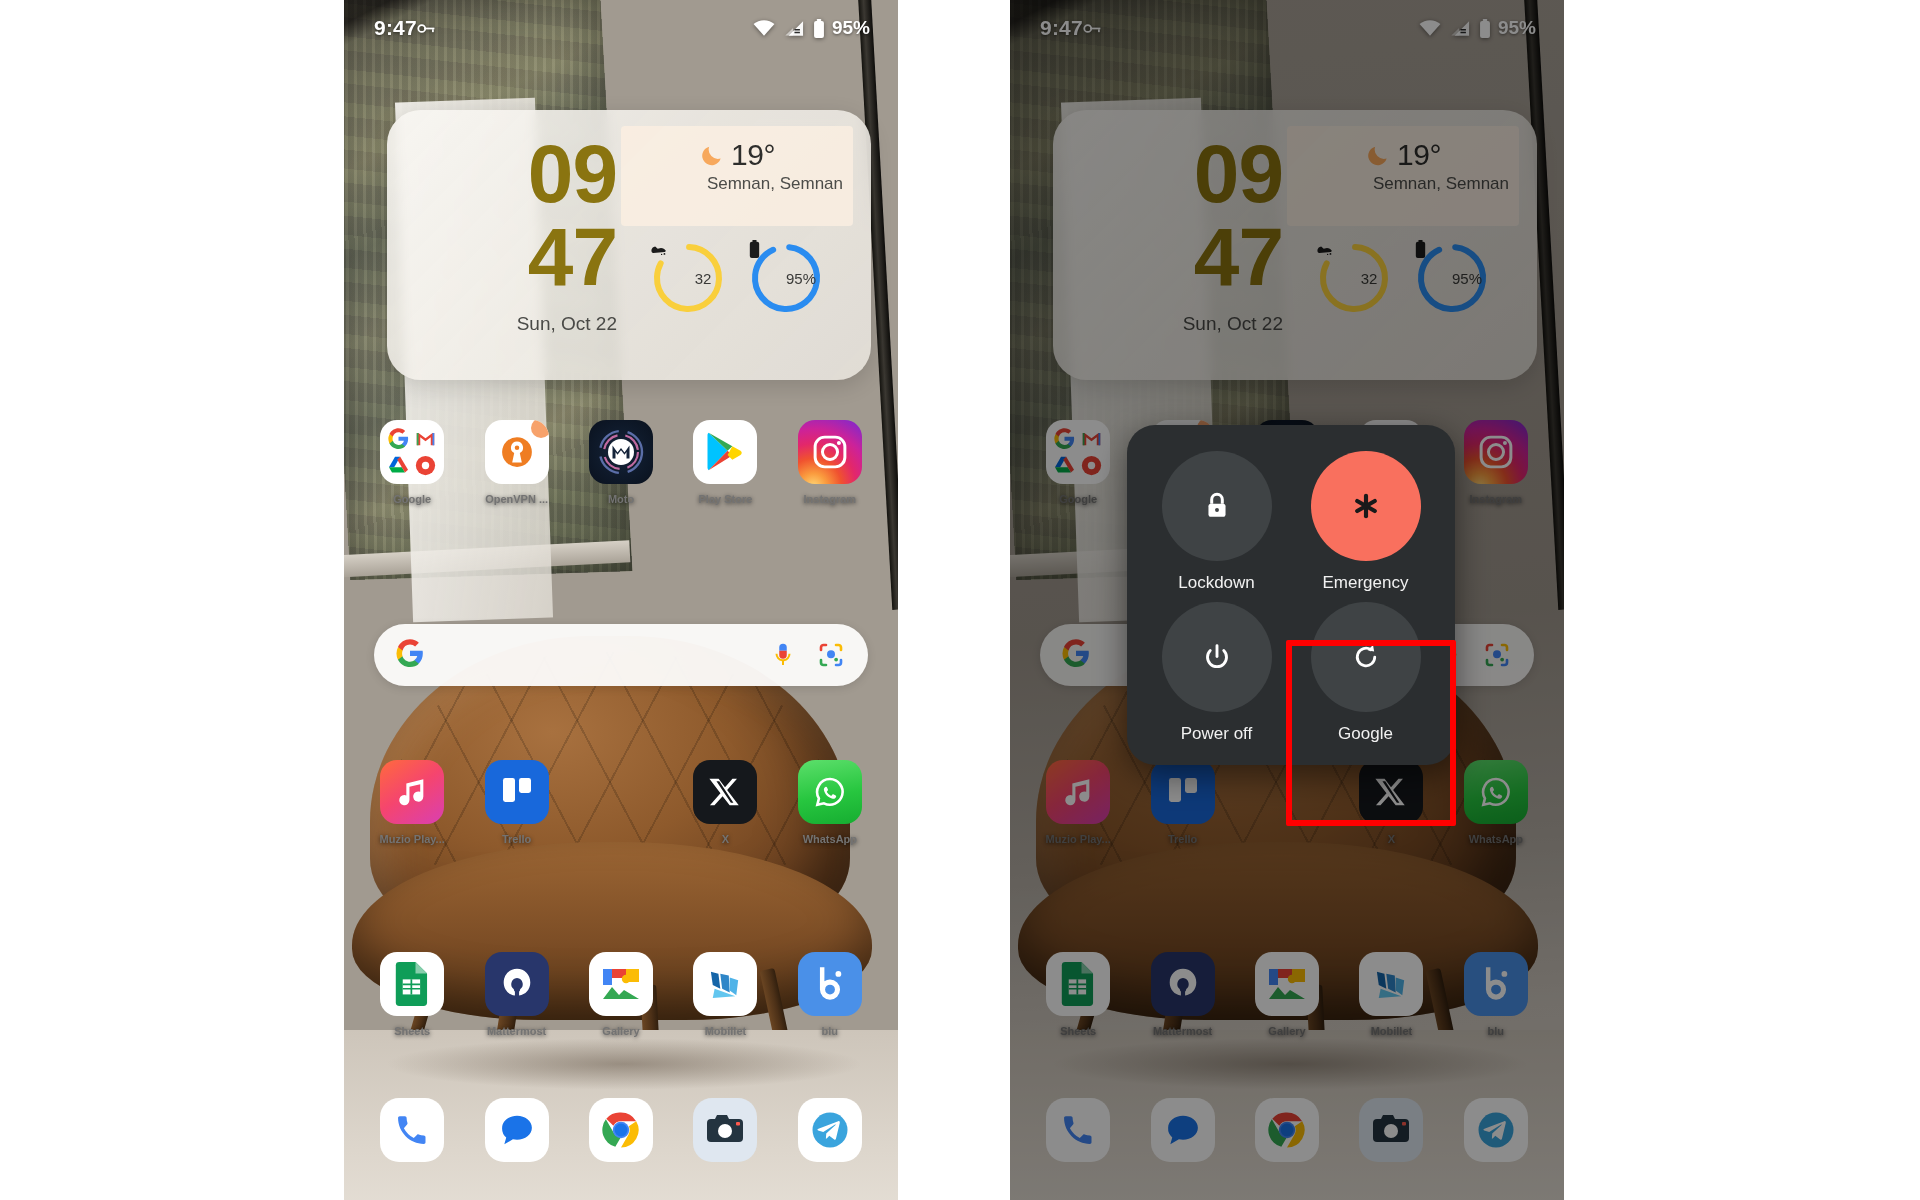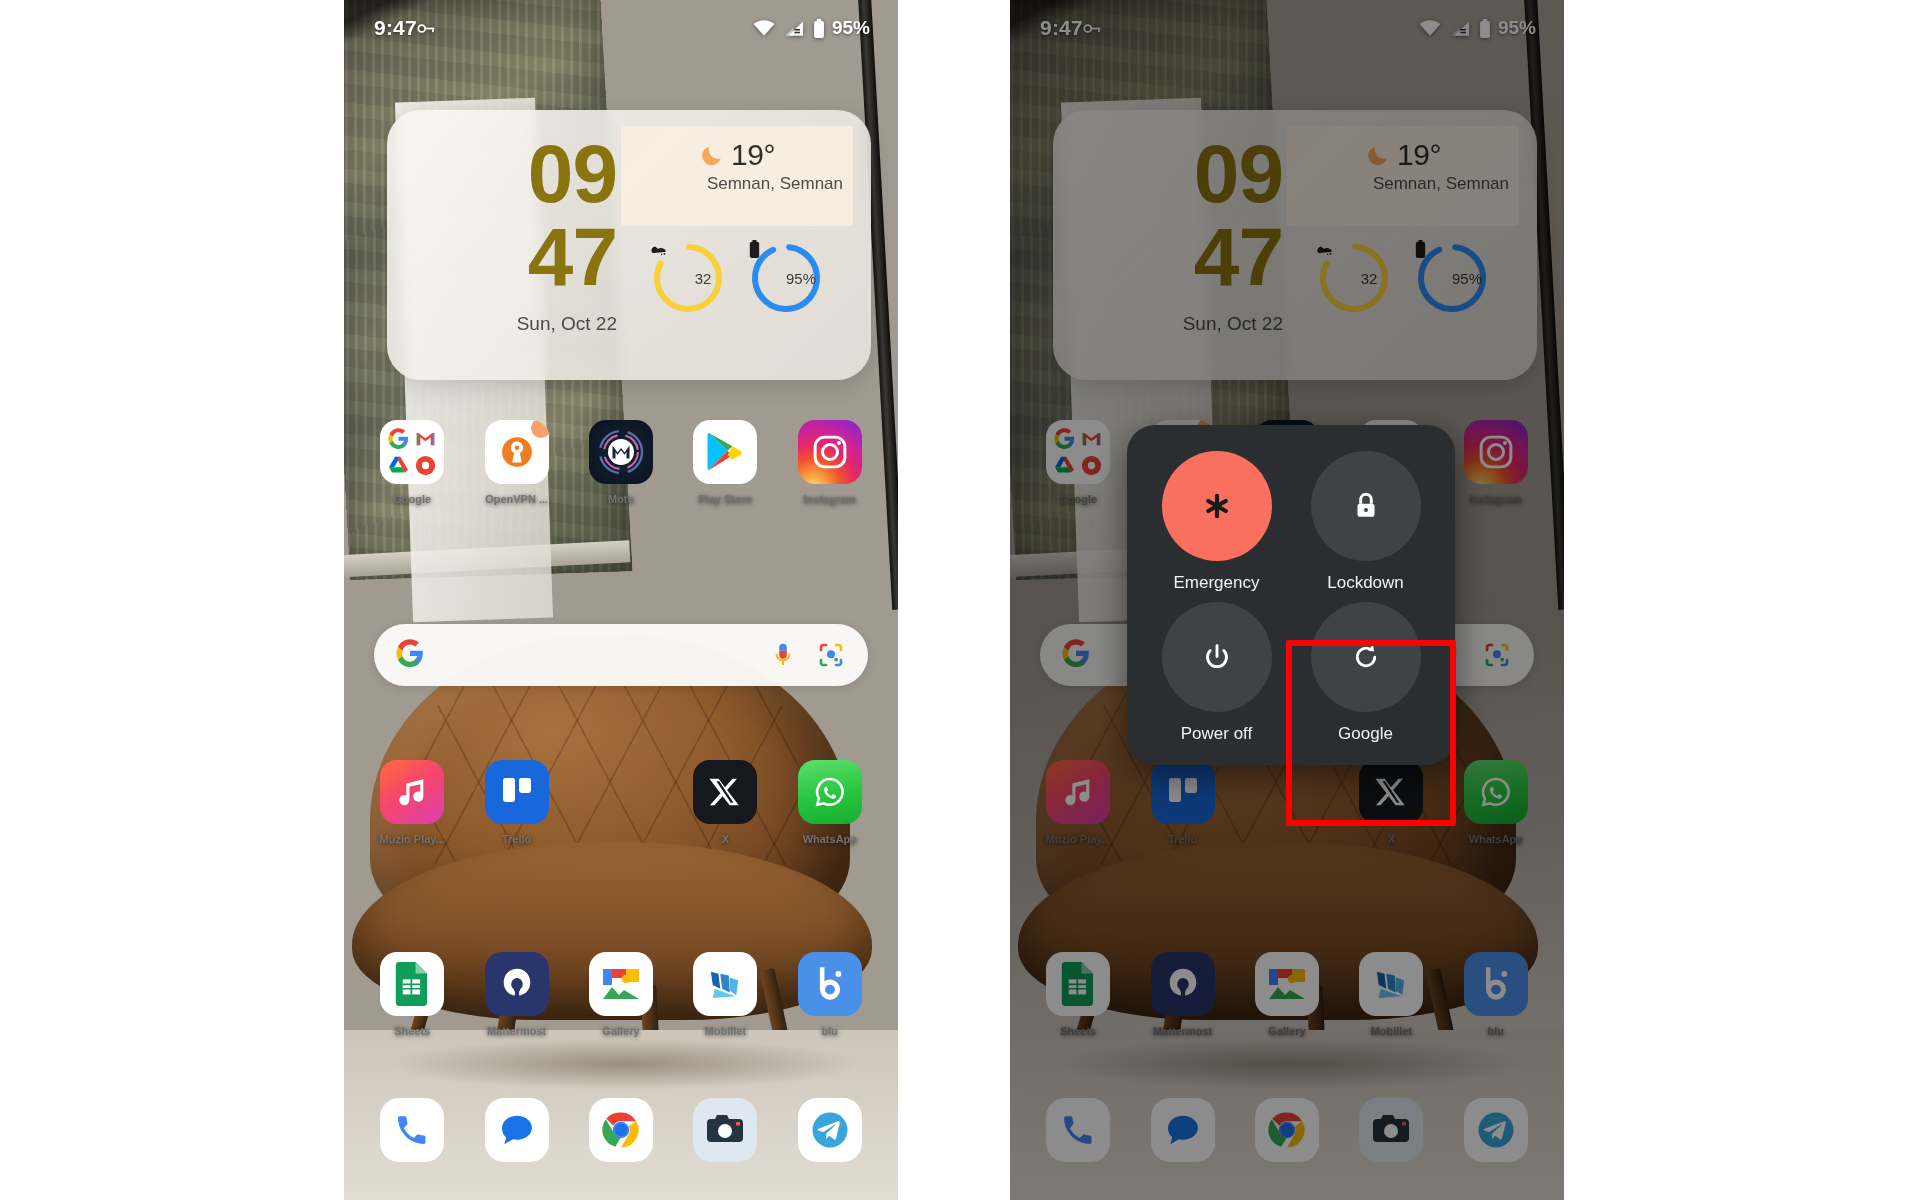--- a/index.html
+++ b/index.html
@@ -956,45 +956,45 @@
           </svg>
         </div>
         <div class="app-label"></div>
       </div>
     </div>
 
     <div class="dim"></div>
 
     <div class="powermenu">
       <div class="pm-item">
+        <div class="pm-circle">
+          <svg width="28" height="30" viewBox="0 0 24 26">
+            <path fill="none" stroke="#fff" stroke-width="2.6" d="M7.4 11V7.4a4.6 4.6 0 0 1 9.2 0V11"></path>
+            <rect x="4.6" y="11" width="14.8" height="11.4" rx="2.2" fill="#fff"></rect>
+            <circle cx="12" cy="16.4" r="1.7" fill="#3f4345"></circle>
+          </svg>
+        </div>
+        <div class="pm-label">Lockdown</div>
+      </div>
+
+      <div class="pm-item">
         <div class="pm-circle emergency">
           <svg width="32" height="32" viewBox="0 0 24 24">
             <g stroke="#1a1a1a" stroke-width="3.1" stroke-linecap="round">
               <line x1="12" y1="4.4" x2="12" y2="19.6"></line>
               <line x1="5.4" y1="8.2" x2="18.6" y2="15.8"></line>
               <line x1="18.6" y1="8.2" x2="5.4" y2="15.8"></line>
             </g>
           </svg>
         </div>
         <div class="pm-label">Emergency</div>
       </div>
 
       <div class="pm-item">
         <div class="pm-circle">
-          <svg width="28" height="30" viewBox="0 0 24 26">
-            <path fill="none" stroke="#fff" stroke-width="2.6" d="M7.4 11V7.4a4.6 4.6 0 0 1 9.2 0V11"></path>
-            <rect x="4.6" y="11" width="14.8" height="11.4" rx="2.2" fill="#fff"></rect>
-            <circle cx="12" cy="16.4" r="1.7" fill="#3f4345"></circle>
-          </svg>
-        </div>
-        <div class="pm-label">Lockdown</div>
-      </div>
-
-      <div class="pm-item">
-        <div class="pm-circle">
           <svg width="30" height="30" viewBox="0 0 24 24">
             <path fill="none" stroke="#fff" stroke-width="2.3" stroke-linecap="round" d="M6.6 6.8a7.6 7.6 0 1 0 10.8 0"></path>
             <line x1="12" y1="3" x2="12" y2="11.6" stroke="#fff" stroke-width="2.3" stroke-linecap="round"></line>
           </svg>
         </div>
         <div class="pm-label">Power off</div>
       </div>
 
       <div class="pm-item">
         <div class="pm-circle">

